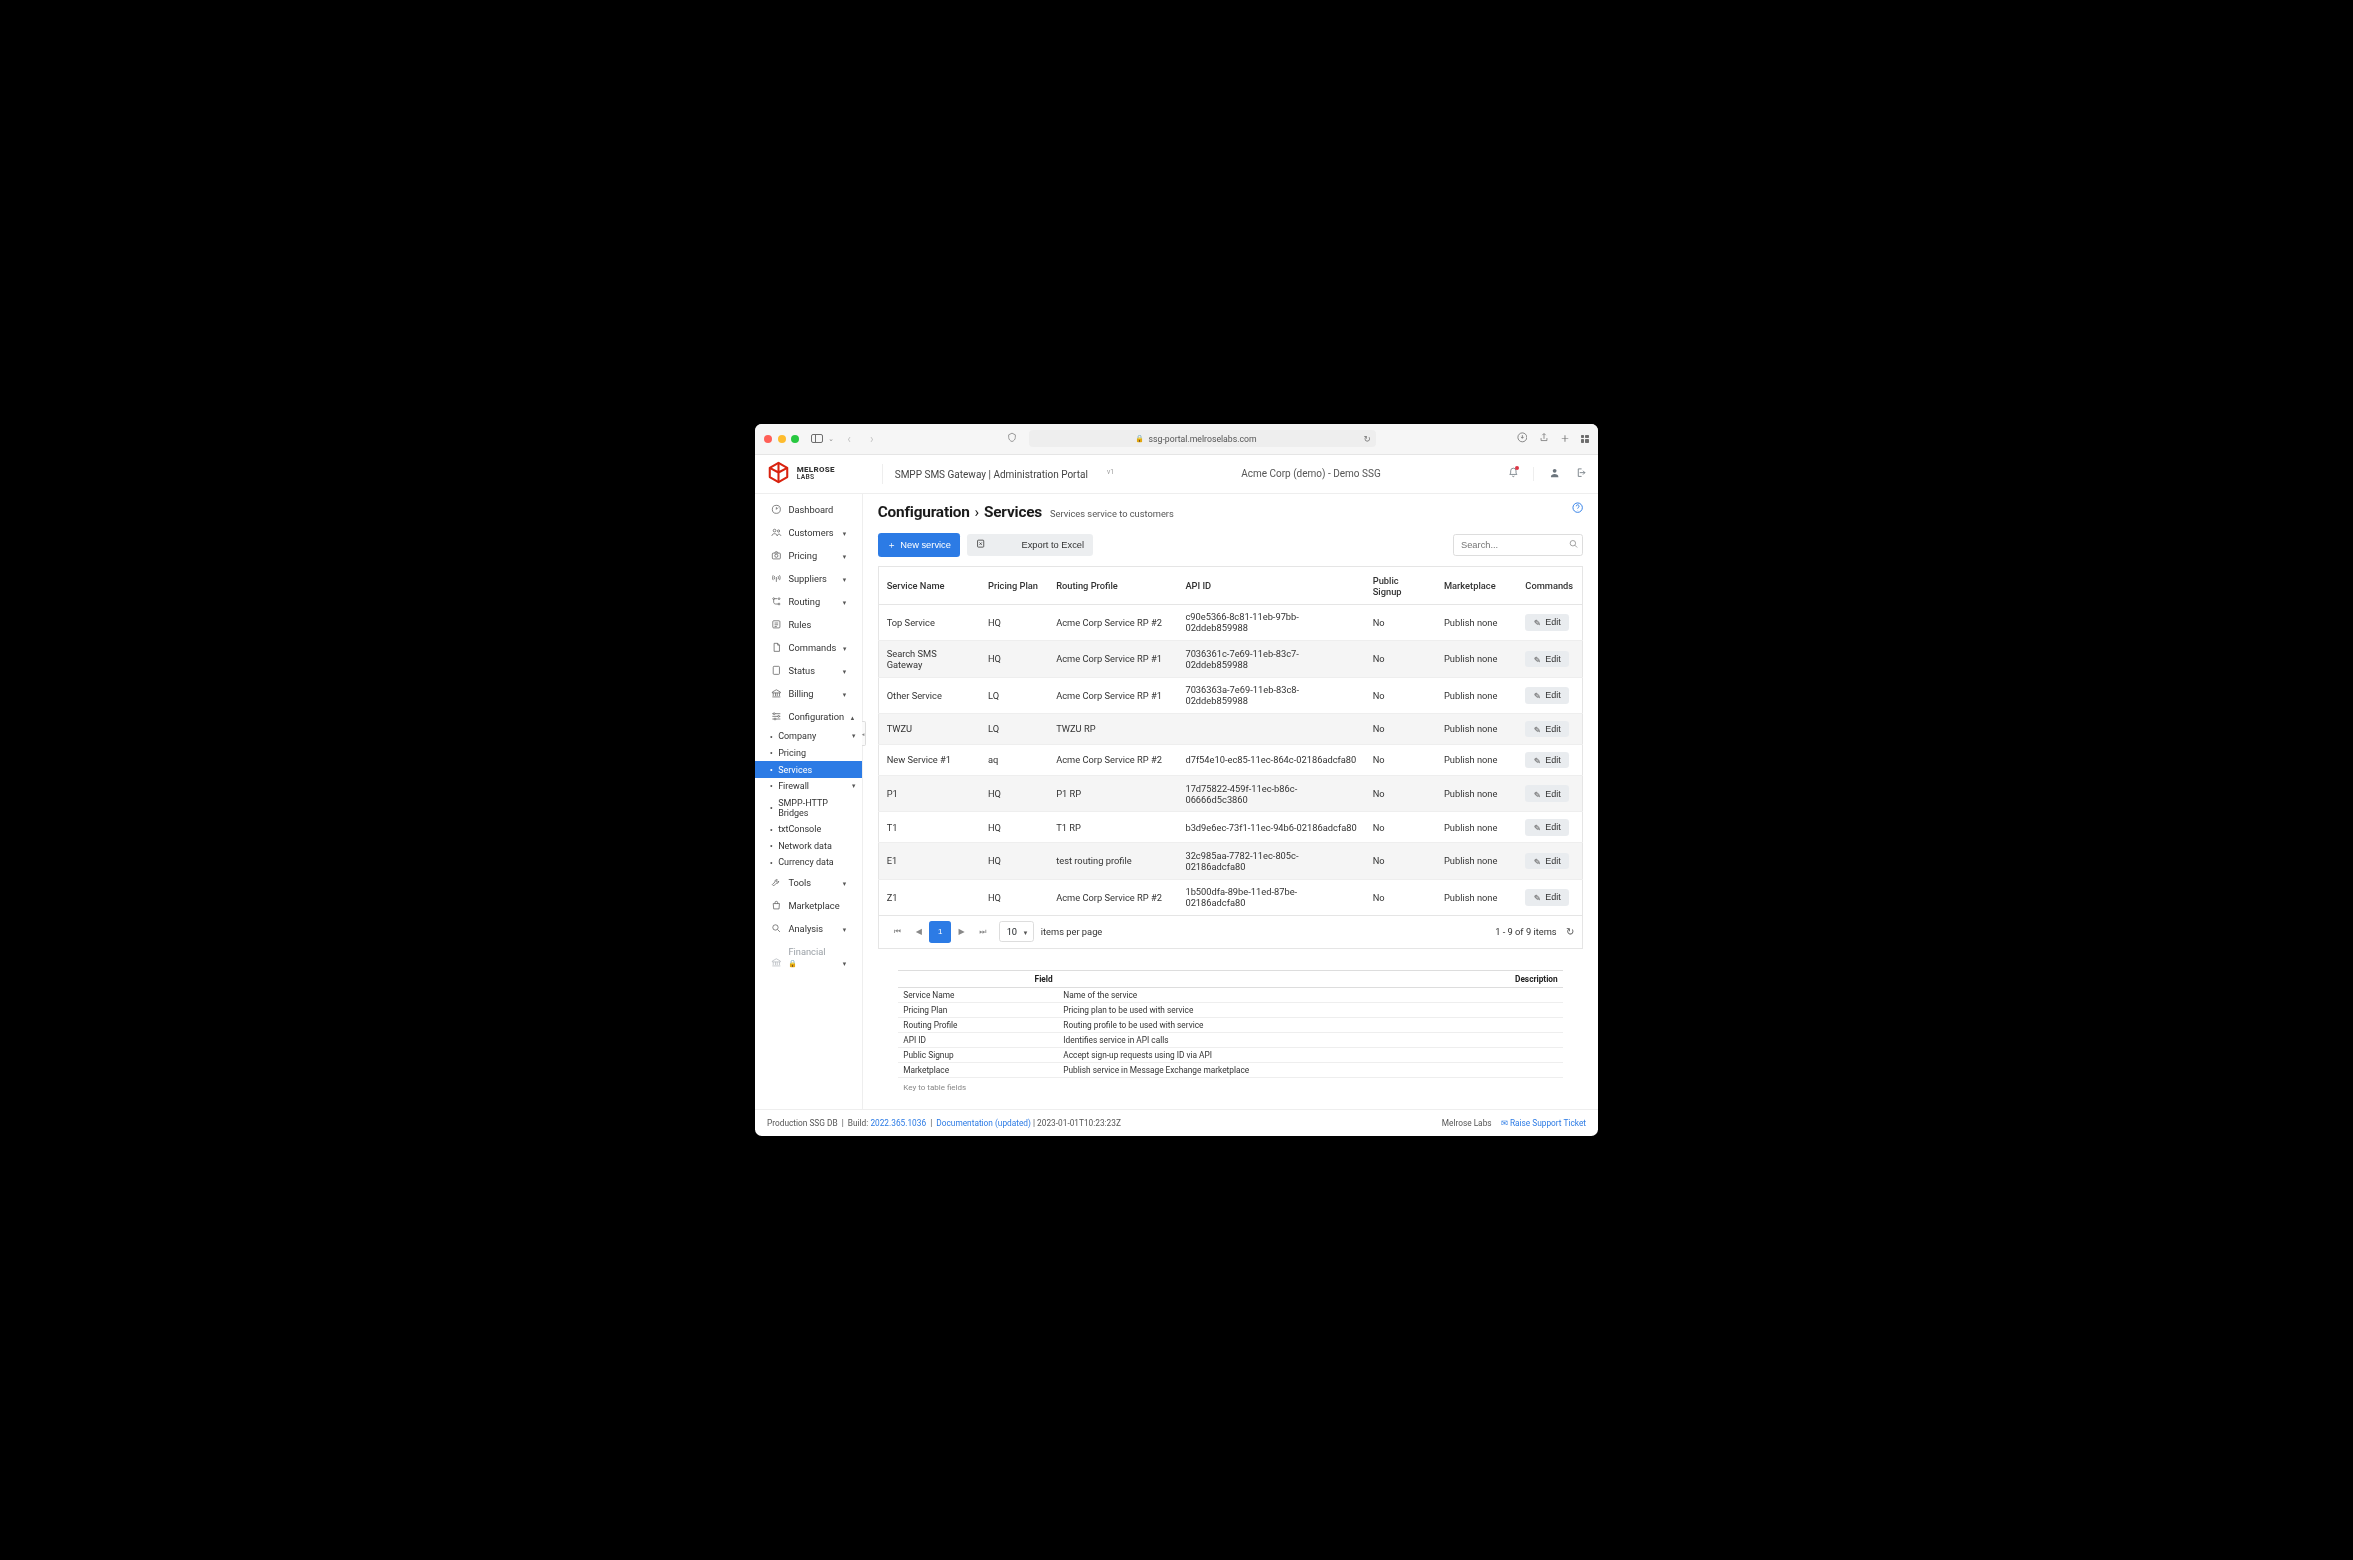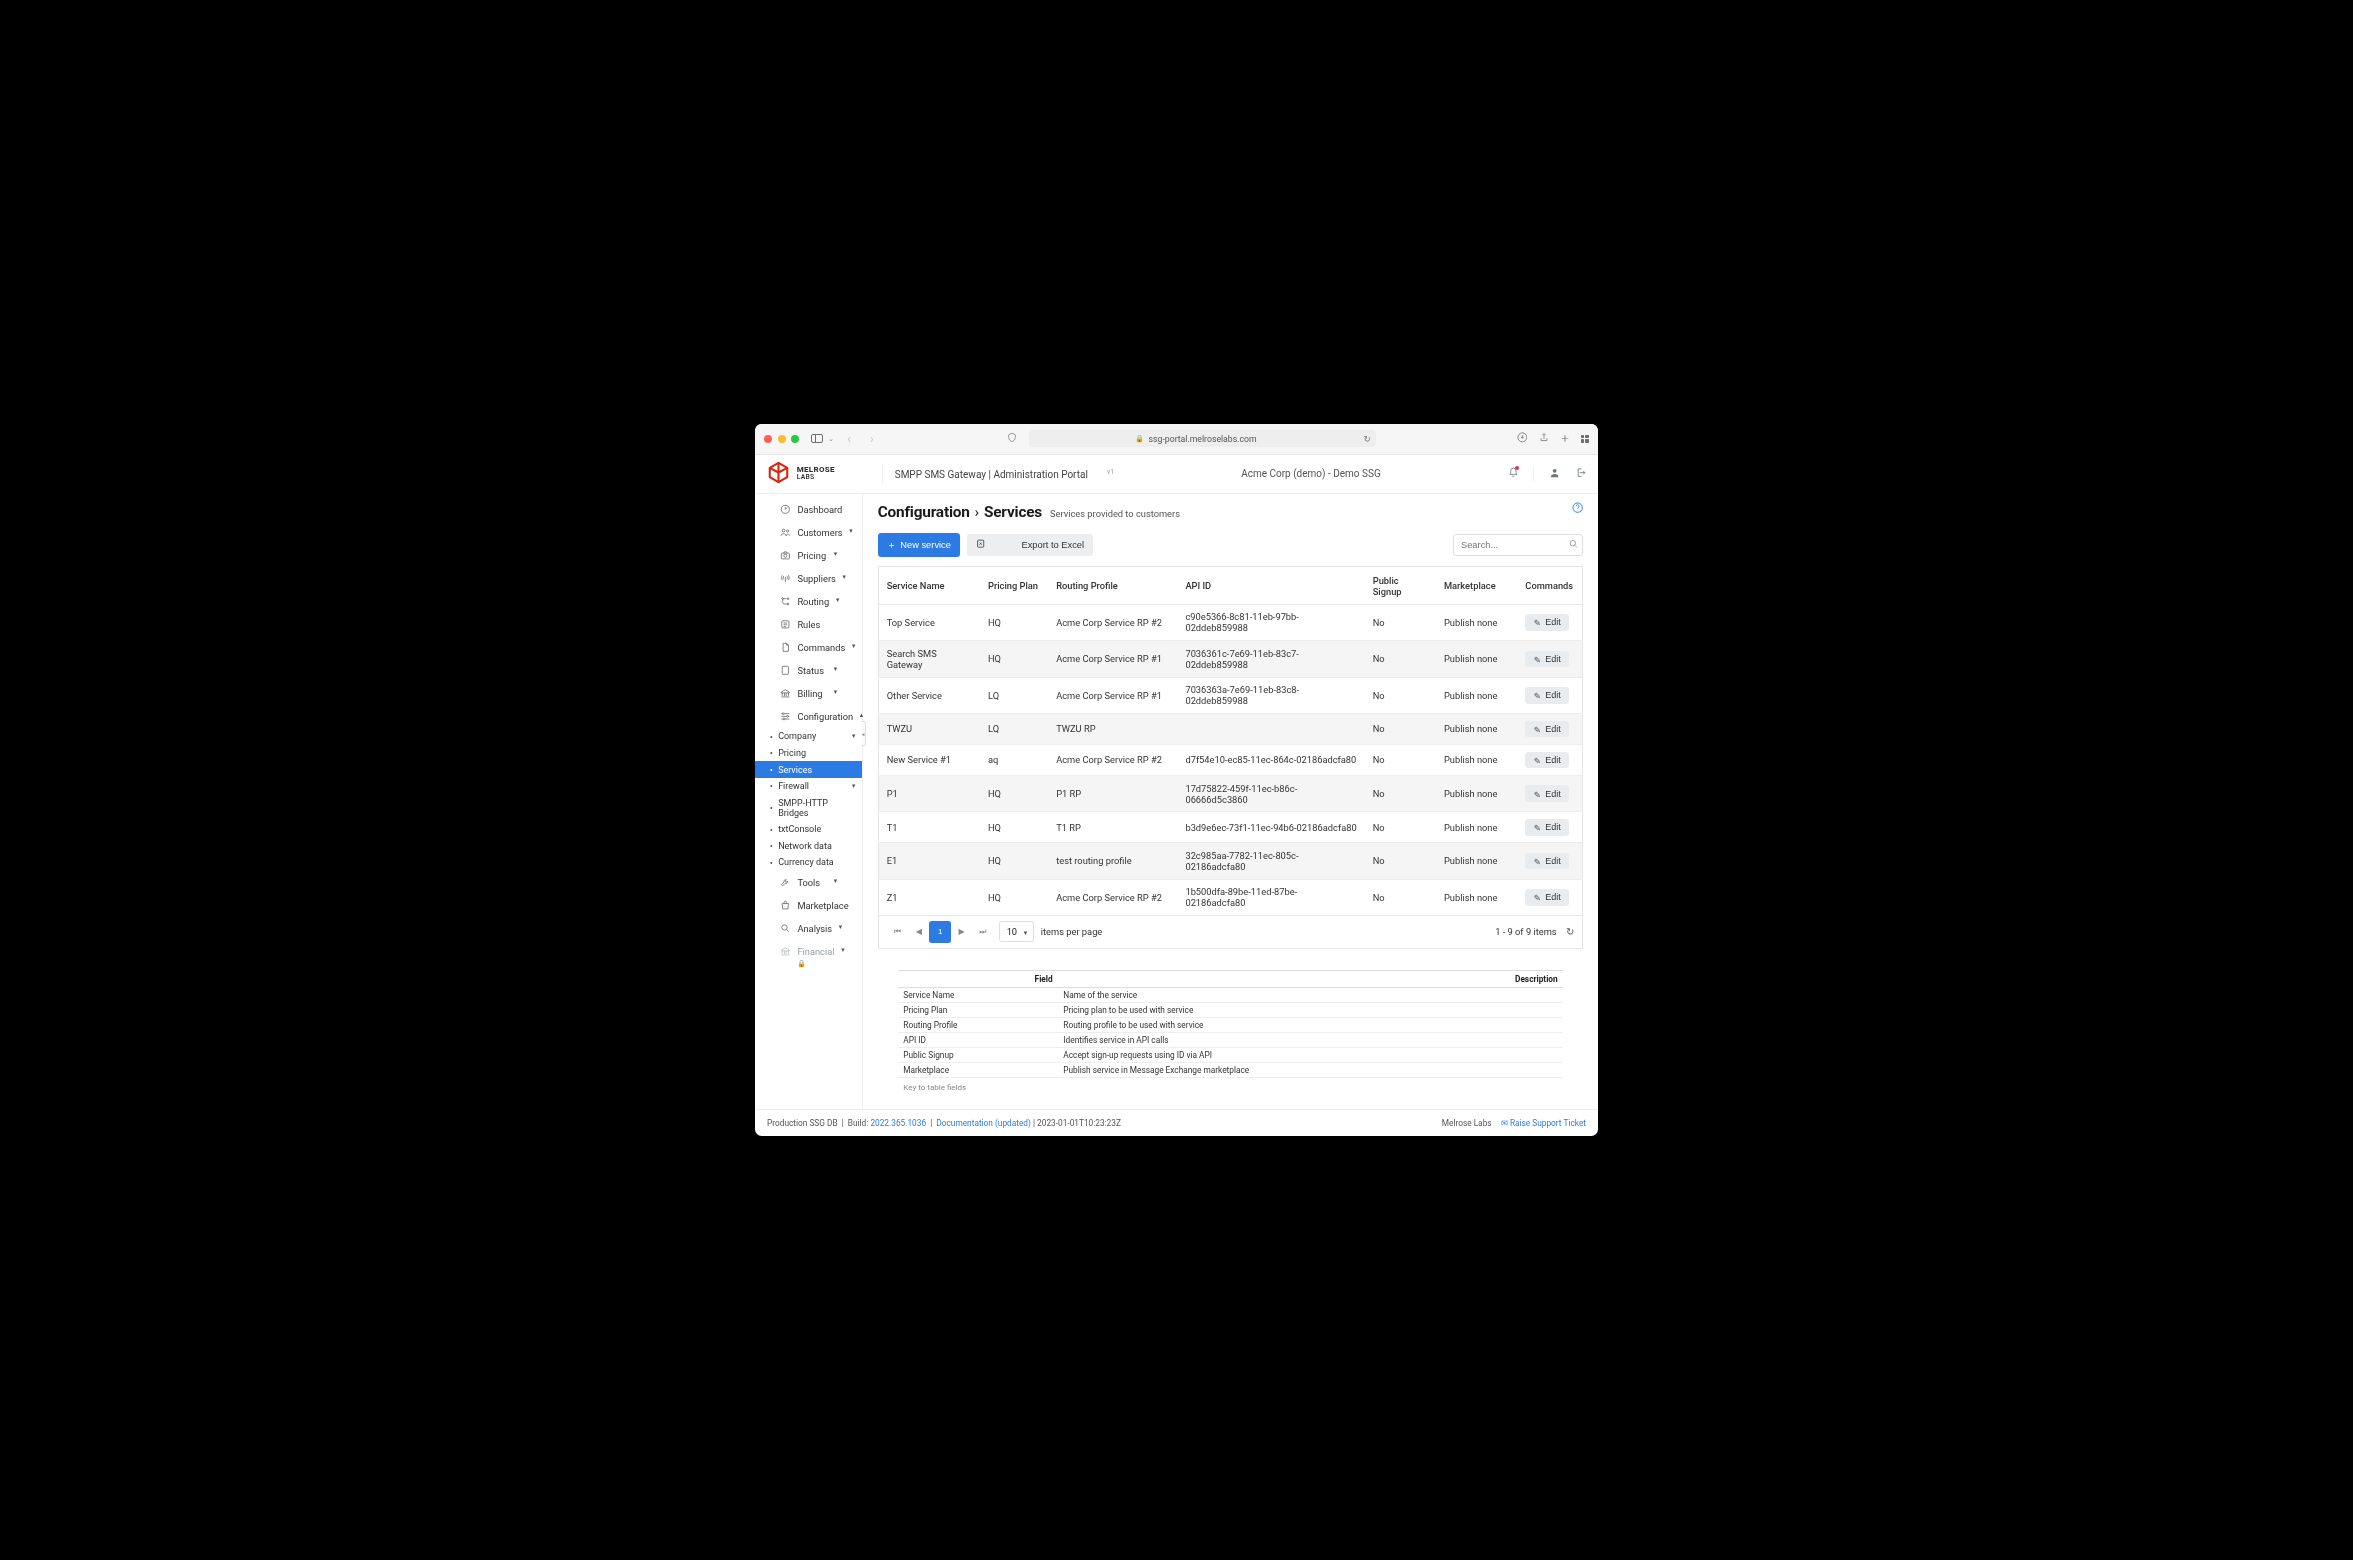--- a/index.html
+++ b/index.html
@@ -39,21 +39,21 @@
 .header-icons { display: flex; align-items: center; gap: 14.7px; }
 .header-icons .icon { color: #6c757d; font-size: 11.3px; cursor: pointer; position: relative; }
 .header-icons .bell::after { content: ""; position: absolute; top: -0.7px; right: -0.7px; width: 4px; height: 4px; background: #dc3545; border-radius: 50%; }
 
 
 .app-body { display: flex; min-height: 481px; }
 .sidebar { width: 108px; border-right: 0.7px solid #eee; background: #fff; padding-top: 4px; display: flex; flex-direction: column; }
 .content { flex: 1; background: #fff; position: relative; }
 
 
-.side-item { display: flex; align-items: flex-start; gap: 6.7px; padding: 6px 25px; color: #333; cursor: pointer; font-size: 9.3px; position: relative; }
+.side-item { display: flex; align-items: flex-end; gap: 6.7px; padding: 6px 16px; color: #333; cursor: pointer; font-size: 9.3px; position: relative; }
 .side-item .micon { width: 10.7px; height: 10.7px; color: #555; display: flex; align-items: center; justify-content: center; }
 .side-item .caret { margin-left: auto; font-size: 6.7px; color: #555; }
 .side-item.disabled { color: #9aa0a6; }
 .side-item.disabled .micon { color: #b0b5ba; }
 .side-sub { display: flex; align-items: center; gap: 5.3px; padding: 3.3px 6.7px 3.3px 14.7px; font-size: 9px; color: #333; cursor: pointer; position: relative; }
 .side-sub .dot { font-size: 9.3px; color: #555; line-height: 1; }
 .side-sub.active { background: #2c7be5; color: #fff; }
 .side-sub.active .dot { color: #fff; }
 .side-sub .caret { margin-left: auto; font-size: 6.7px; color: #555; }
 .collapse-handle { position: absolute; left: -1.3px; top: 227px; width: 4px; height: 25px; border: 0.7px solid #ddd; border-left: none; border-radius: 0 2px 2px 0; background: #fafafa; display: flex; align-items: center; justify-content: center; font-size: 5.3px; color: #888; cursor: pointer; }
@@ -383,21 +383,21 @@
         </div>
       </nav>
 
     <main class="content">
       <span class="collapse-handle">◂</span>
 
       <div class="page-head">
         <div class="breadcrumb">
           <span>Configuration</span><span class="sep"> › </span><span>Services</span>
         </div>
-        <div class="page-sub">Services provided to customers</div>
+        <div class="page-sub">Services service to customers</div>
         <span class="help">
           <svg width="11.3" height="11.3" viewBox="0 0 24 24" fill="none" stroke="#2c7be5" stroke-width="2">
               <circle cx="12" cy="12" r="10"></circle>
               <path d="M9 9a3 3 0 1 1 4.5 2.6C12.5 12.5 12 13 12 14M12 17.5v.5"></path>
             </svg>
         </span>
       </div>
 
       <div class="toolbar">
         <button class="btn btn-primary">

